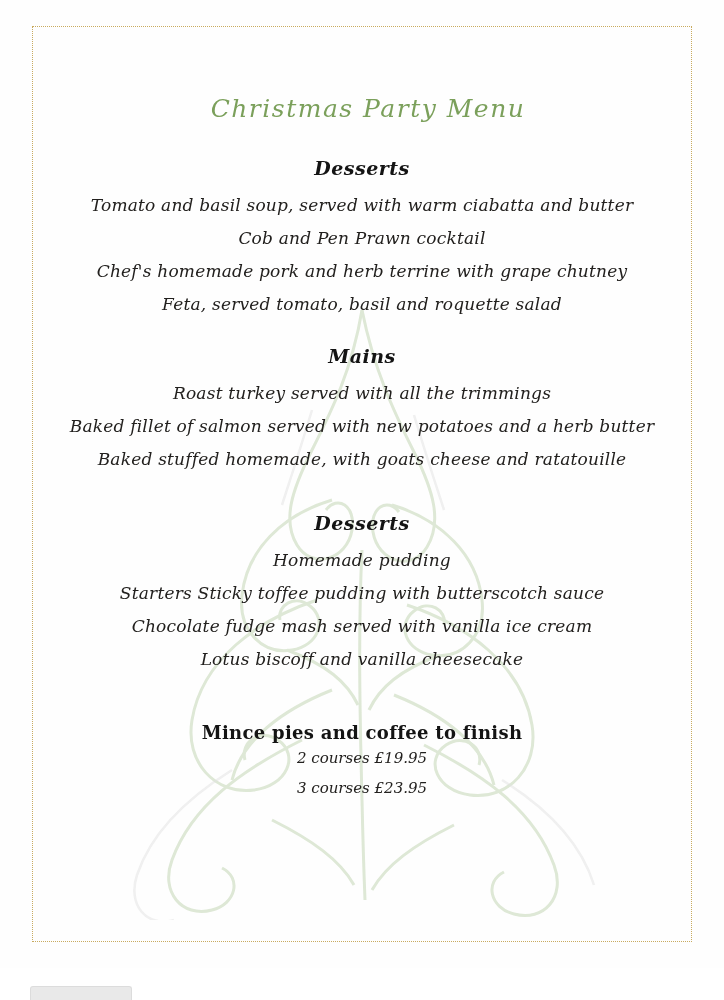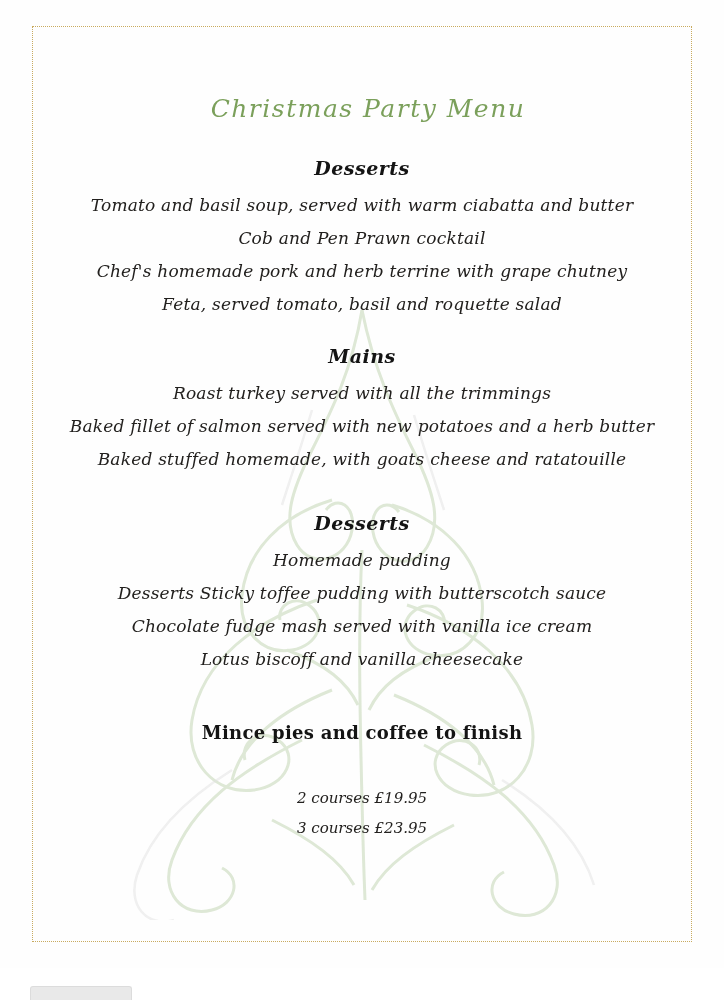--- a/index.html
+++ b/index.html
@@ -90,21 +90,20 @@
   .finish {
     margin-top: 46px;
     font-family: "DejaVu Serif", serif;
     font-weight: bold;
     font-size: 18px;
     color: #141414;
     letter-spacing: 0.3px;
   }
 
   .prices {
-    margin-top: 40px;
   }
   .price-line {
     font-family: "DejaVu Serif", serif;
     font-style: italic;
     font-size: 15px;
     color: #22201e;
     line-height: 30px;
   }
 
   .starters-block { margin-top: 34px; }
@@ -178,21 +177,21 @@
     <div class="section mains-block">
       <div class="section-heading">Mains</div>
       <div class="item">Roast turkey served with all the trimmings</div>
       <div class="item">Baked fillet of salmon served with new potatoes and a herb butter</div>
       <div class="item">Baked stuffed homemade, with goats cheese and ratatouille</div>
     </div>
 
     <div class="section desserts-block">
       <div class="section-heading">Desserts</div>
       <div class="item">Homemade pudding</div>
-      <div class="item">Desserts Sticky toffee pudding with butterscotch sauce</div>
+      <div class="item">Starters Sticky toffee pudding with butterscotch sauce</div>
       <div class="item">Chocolate fudge mash served with vanilla ice cream</div>
       <div class="item">Lotus biscoff and vanilla cheesecake</div>
     </div>
 
     <div class="finish">Mince pies and coffee to finish</div>
 
     <div class="prices">
       <div class="price-line">2 courses £19.95</div>
       <div class="price-line">3 courses £23.95</div>
     </div>

